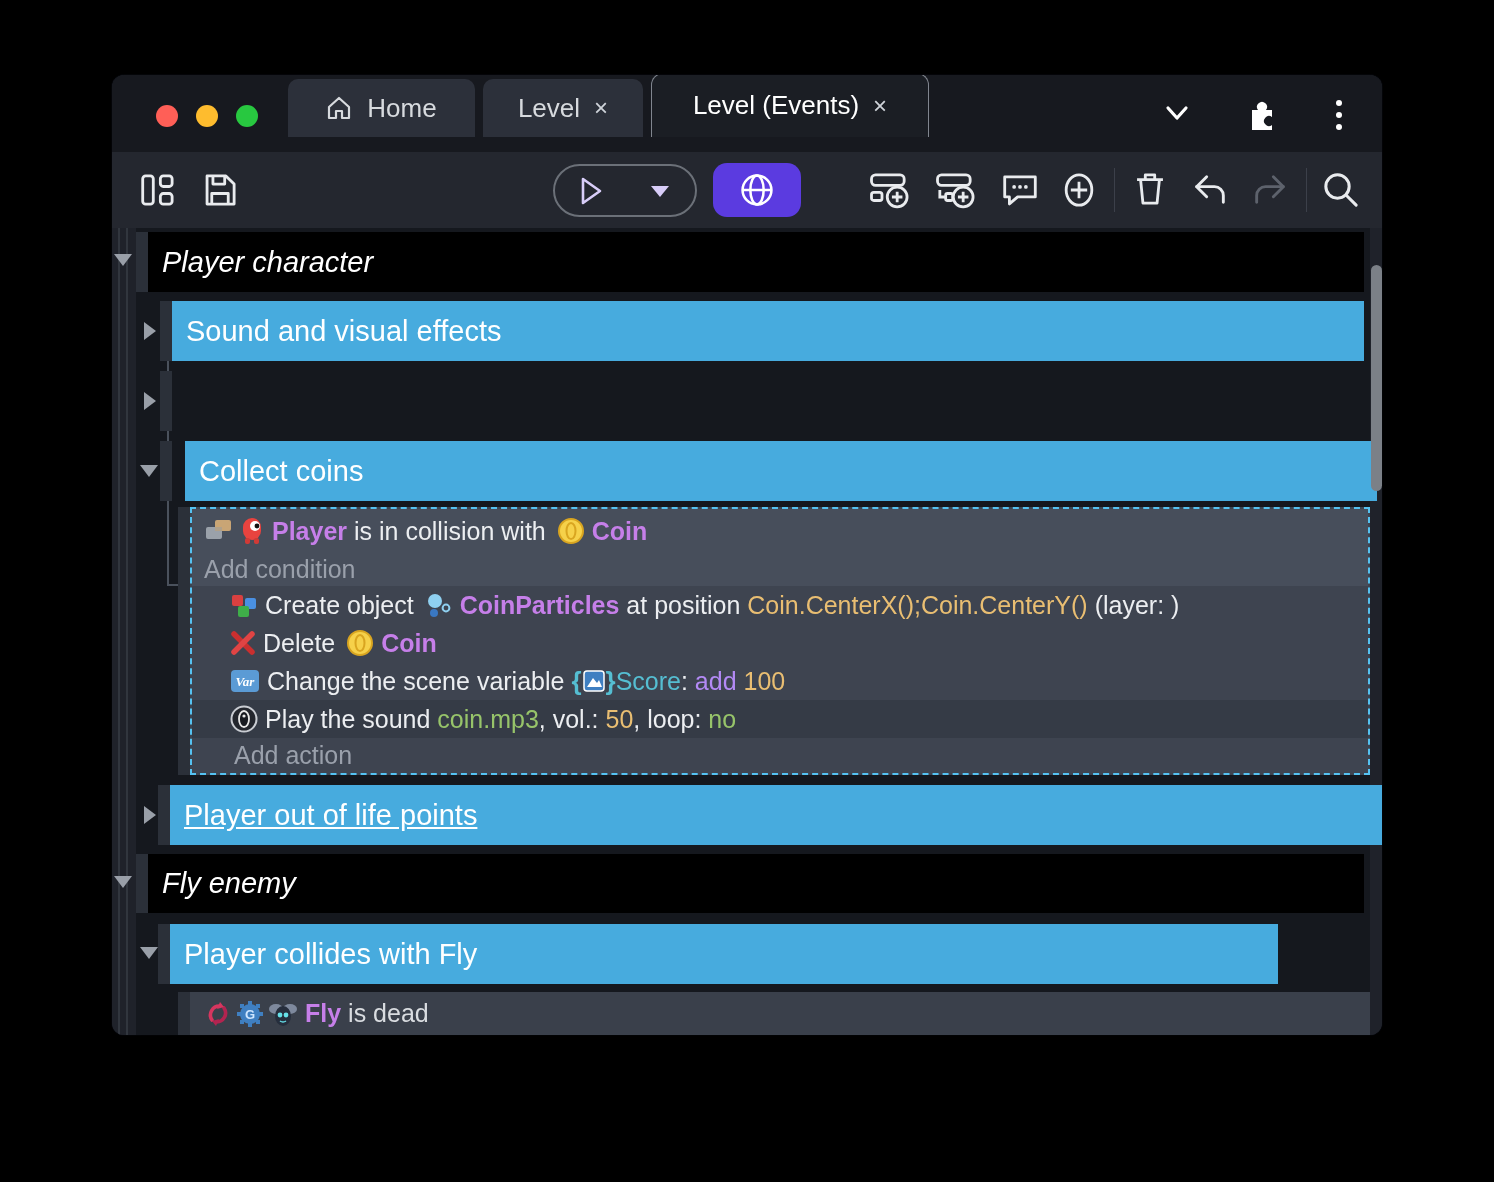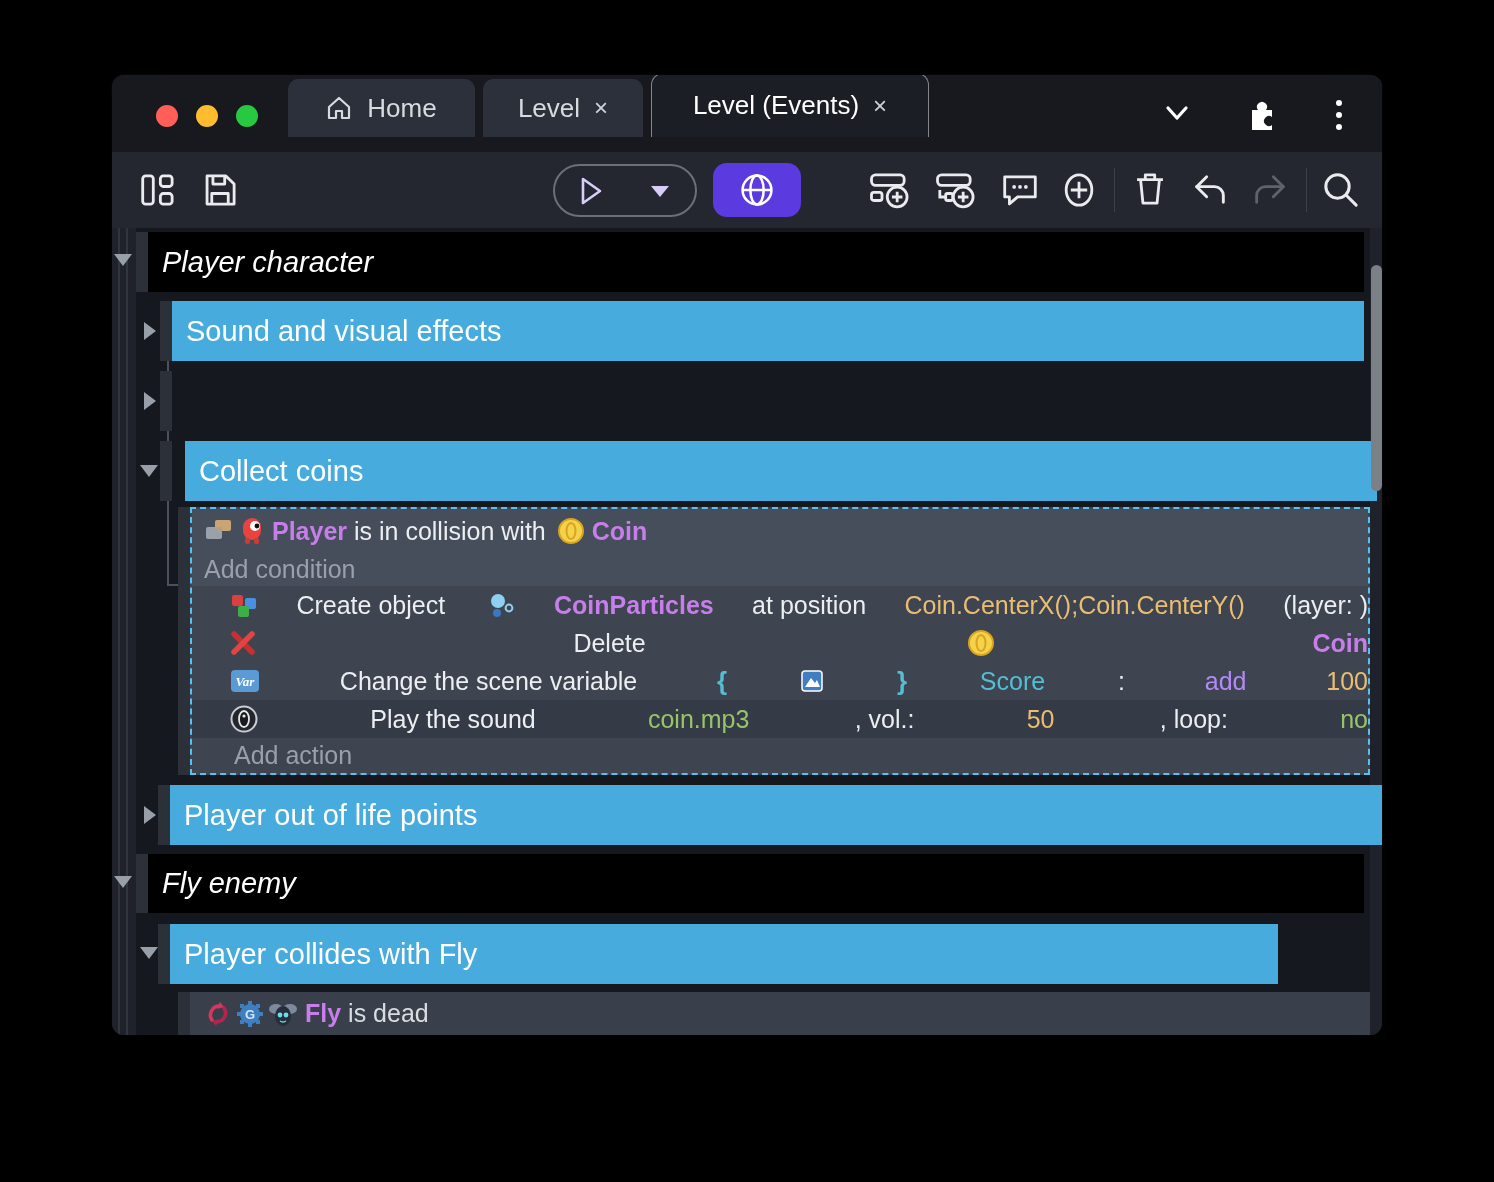--- a/index.html
+++ b/index.html
@@ -54,21 +54,21 @@
   .tri-down  { position:absolute; width:0; height:0; border-left:9px solid transparent;
                border-right:9px solid transparent; border-top:12px solid #999fa8; }
   .tri-right { position:absolute; width:0; height:0; border-top:9px solid transparent;
                border-bottom:9px solid transparent; border-left:12px solid #999fa8; }
 
   .sel-block { position:absolute; left:78px; top:279px; width:1180px; height:268px;
                border:2px dashed #55c2f1; background:#3e4450; }
   .erow { display:flex; align-items:center; white-space:pre; font-size:25px; color:#eceef1; }
   .cond-row  { height:44px; background:#474e5b; padding-left:12px; }
   .addc-row  { height:33px; background:#474e5b; padding-left:12px; color:#9aa0ab; }
-  .act-row   { height:38px; padding-left:38px;justify-content:space-between; }
+  .act-row   { height:38px; padding-left:38px; }
   .act-dark  { background:#353b46; }
   .adda-row  { height:35px; padding-left:42px; color:#9aa0ab; }
 
   .fly-row { position:absolute; left:78px; top:764px; width:1180px; height:43px; background:#3a404b;
              display:flex; align-items:center; padding-left:14px; white-space:pre; font-size:25px; color:#d9dce0; }
 
   .obj  { color:#c67fe9; font-weight:bold; }
   .expr { color:#e9be72; }
   .varn { color:#55bed2; }
   .kw   { color:#b38af5; }
@@ -355,21 +355,21 @@
         <span>Play the sound </span><span class="grn">coin.mp3</span><span>, vol.: </span><span class="num">50</span><span>, loop: </span><span class="grn">no</span>
       </div>
 
       <div class="erow adda-row">
         <span>Add action</span>
       </div>
     </div>
 
     <div class="tri-right" style="left:32px; top:578px;"></div>
     <div class="handle" style="left:46px; top:557px; height:60px;"></div>
-    <div class="bar bar-blue" style="left:58px; top:557px; width:1254px;">
+    <div class="bar bar-blue" style="left:58px; top:557px; width:1254px;text-decoration:underline;">
       <span>Player out of life points</span>
     </div>
 
     <div class="tri-down" style="left:2px; top:648px;"></div>
     <div class="handle" style="left:24px; top:626px; height:59px;"></div>
     <div class="bar bar-magenta" style="left:36px; top:626px; width:1216px; height:59px; line-height:59px;">
       <span>Fly enemy</span>
     </div>
 
     <div class="tri-down" style="left:28px; top:719px;"></div>

